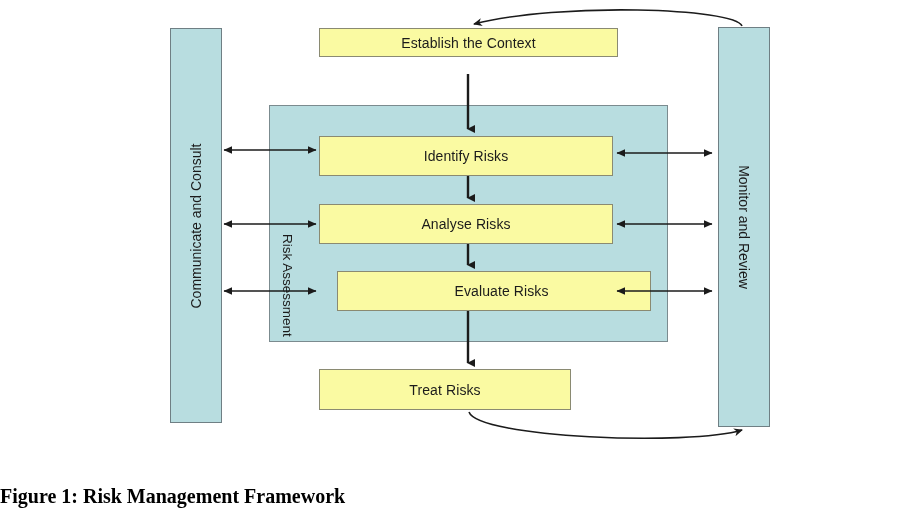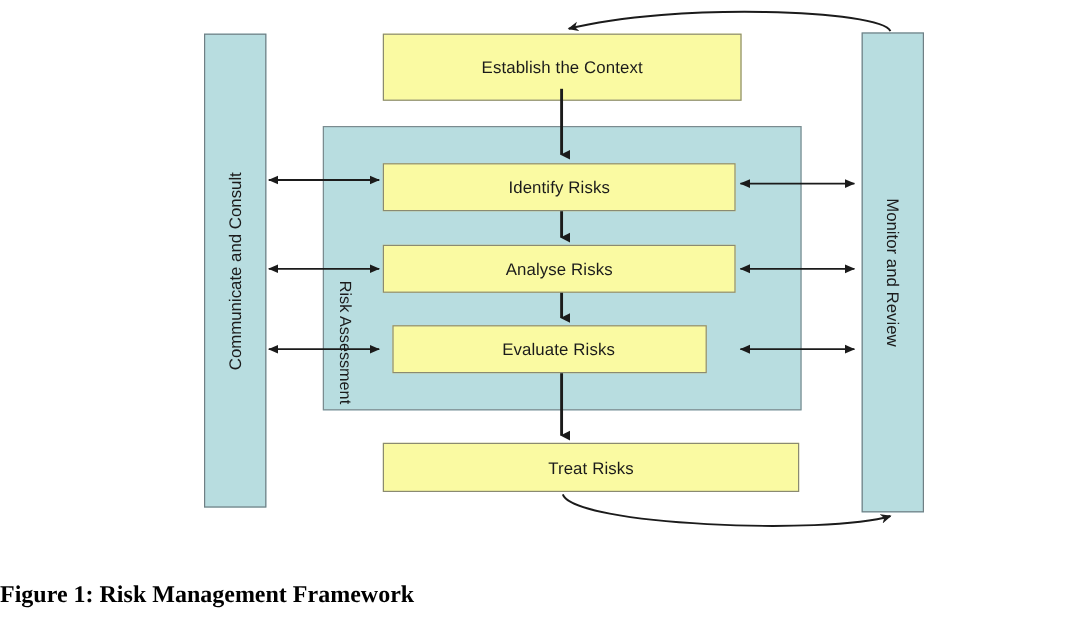--- a/index.html
+++ b/index.html
@@ -103,37 +103,37 @@
   </div>
 
   <div class="side-bar cw" style="left:718px; top:27px; width:52px; height:400px;">
     <span class="vlabel">Monitor and Review</span>
   </div>
 
   <div class="group-panel" style="left:269px; top:105px; width:399px; height:237px;">
     <span class="group-label" style="left:25px; top:128px;">Risk Assessment</span>
   </div>
 
-  <div class="box" style="left:319px; top:28px; width:299px; height:56px;">
+  <div class="box" style="left:319px; top:28px; width:299px; height:29px;">
     <span>Establish the Context</span>
   </div>
 
   <div class="box" style="left:319px; top:204px; width:294px; height:40px;">
     <span>Analyse Risks</span>
   </div>
 
   <div class="box" style="left:319px; top:136px; width:294px; height:40px;">
     <span>Identify Risks</span>
   </div>
 
-  <div class="box" style="left:327px; top:271px; width:262px; height:40px;padding-left:15px;">
+  <div class="box" style="left:337px; top:271px; width:314px; height:40px;padding-left:15px;">
     <span>Evaluate Risks</span>
   </div>
 
-  <div class="box" style="left:319px; top:369px; width:347px; height:41px;">
+  <div class="box" style="left:319px; top:369px; width:252px; height:41px;">
     <span>Treat Risks</span>
   </div>
 
   <svg id="connectors" viewBox="0 0 910 532">
     <defs>
       <marker id="arrow-down" markerWidth="10" markerHeight="10" refX="5" refY="8" orient="auto" markerUnits="userSpaceOnUse">
         <path d="M1,1 L9,1 L5,9 Z" fill="#1b1b1b"></path>
       </marker>
       <marker id="arrow-end" markerWidth="9" markerHeight="9" refX="8" refY="4.5" orient="auto" markerUnits="userSpaceOnUse">
         <path d="M0,0.8 L8.5,4.5 L0,8.2 Z" fill="#1b1b1b"></path>

